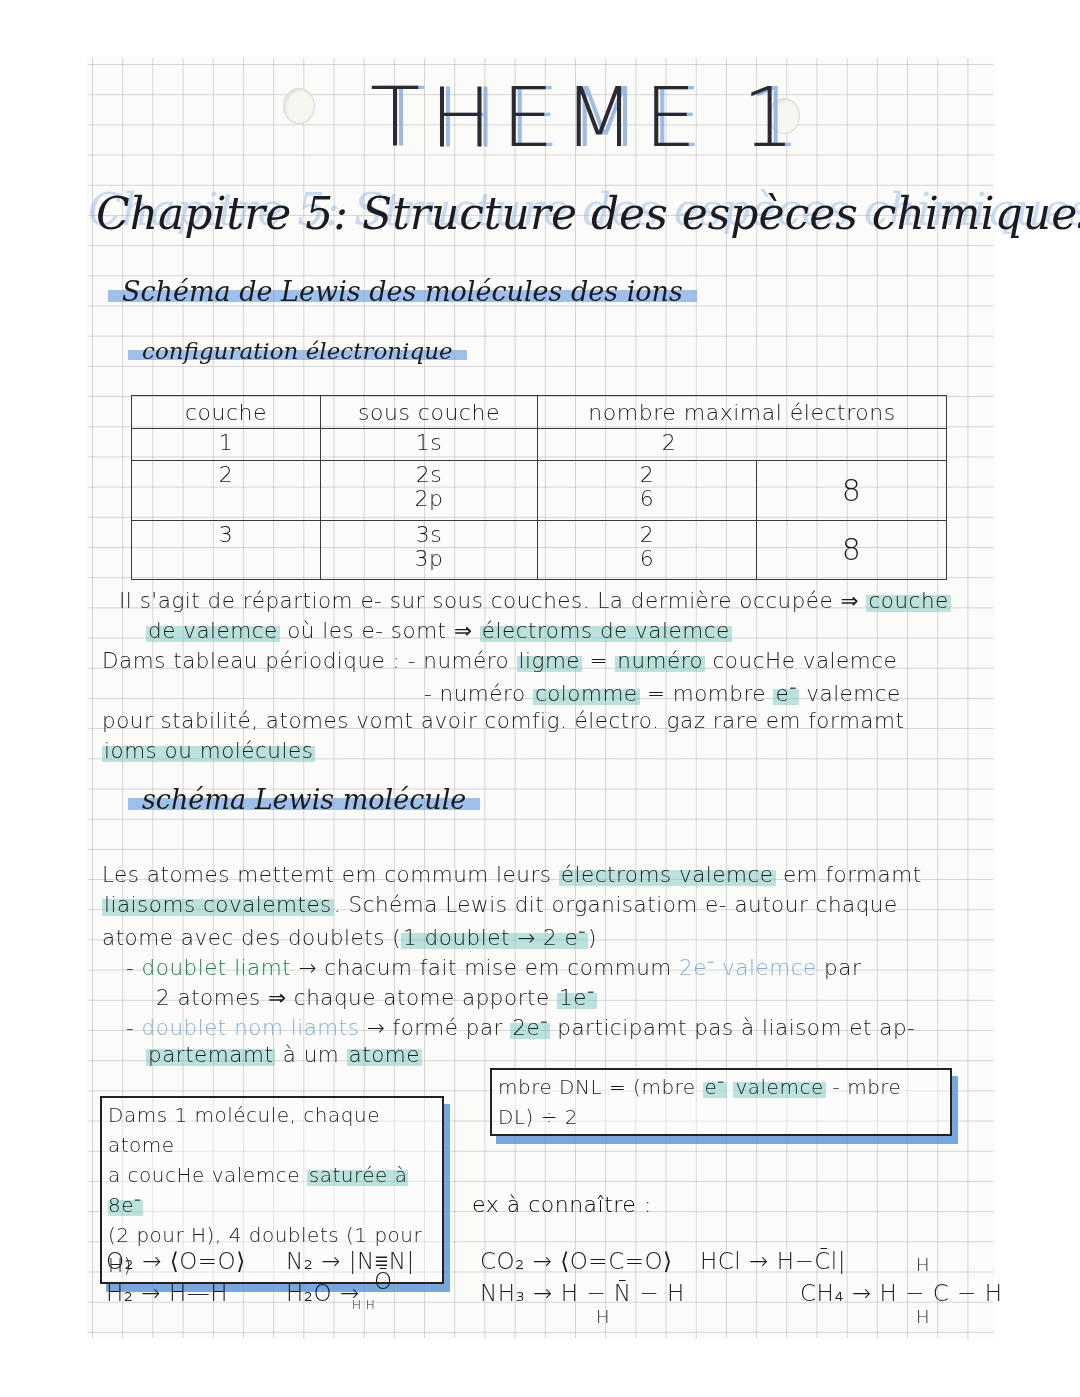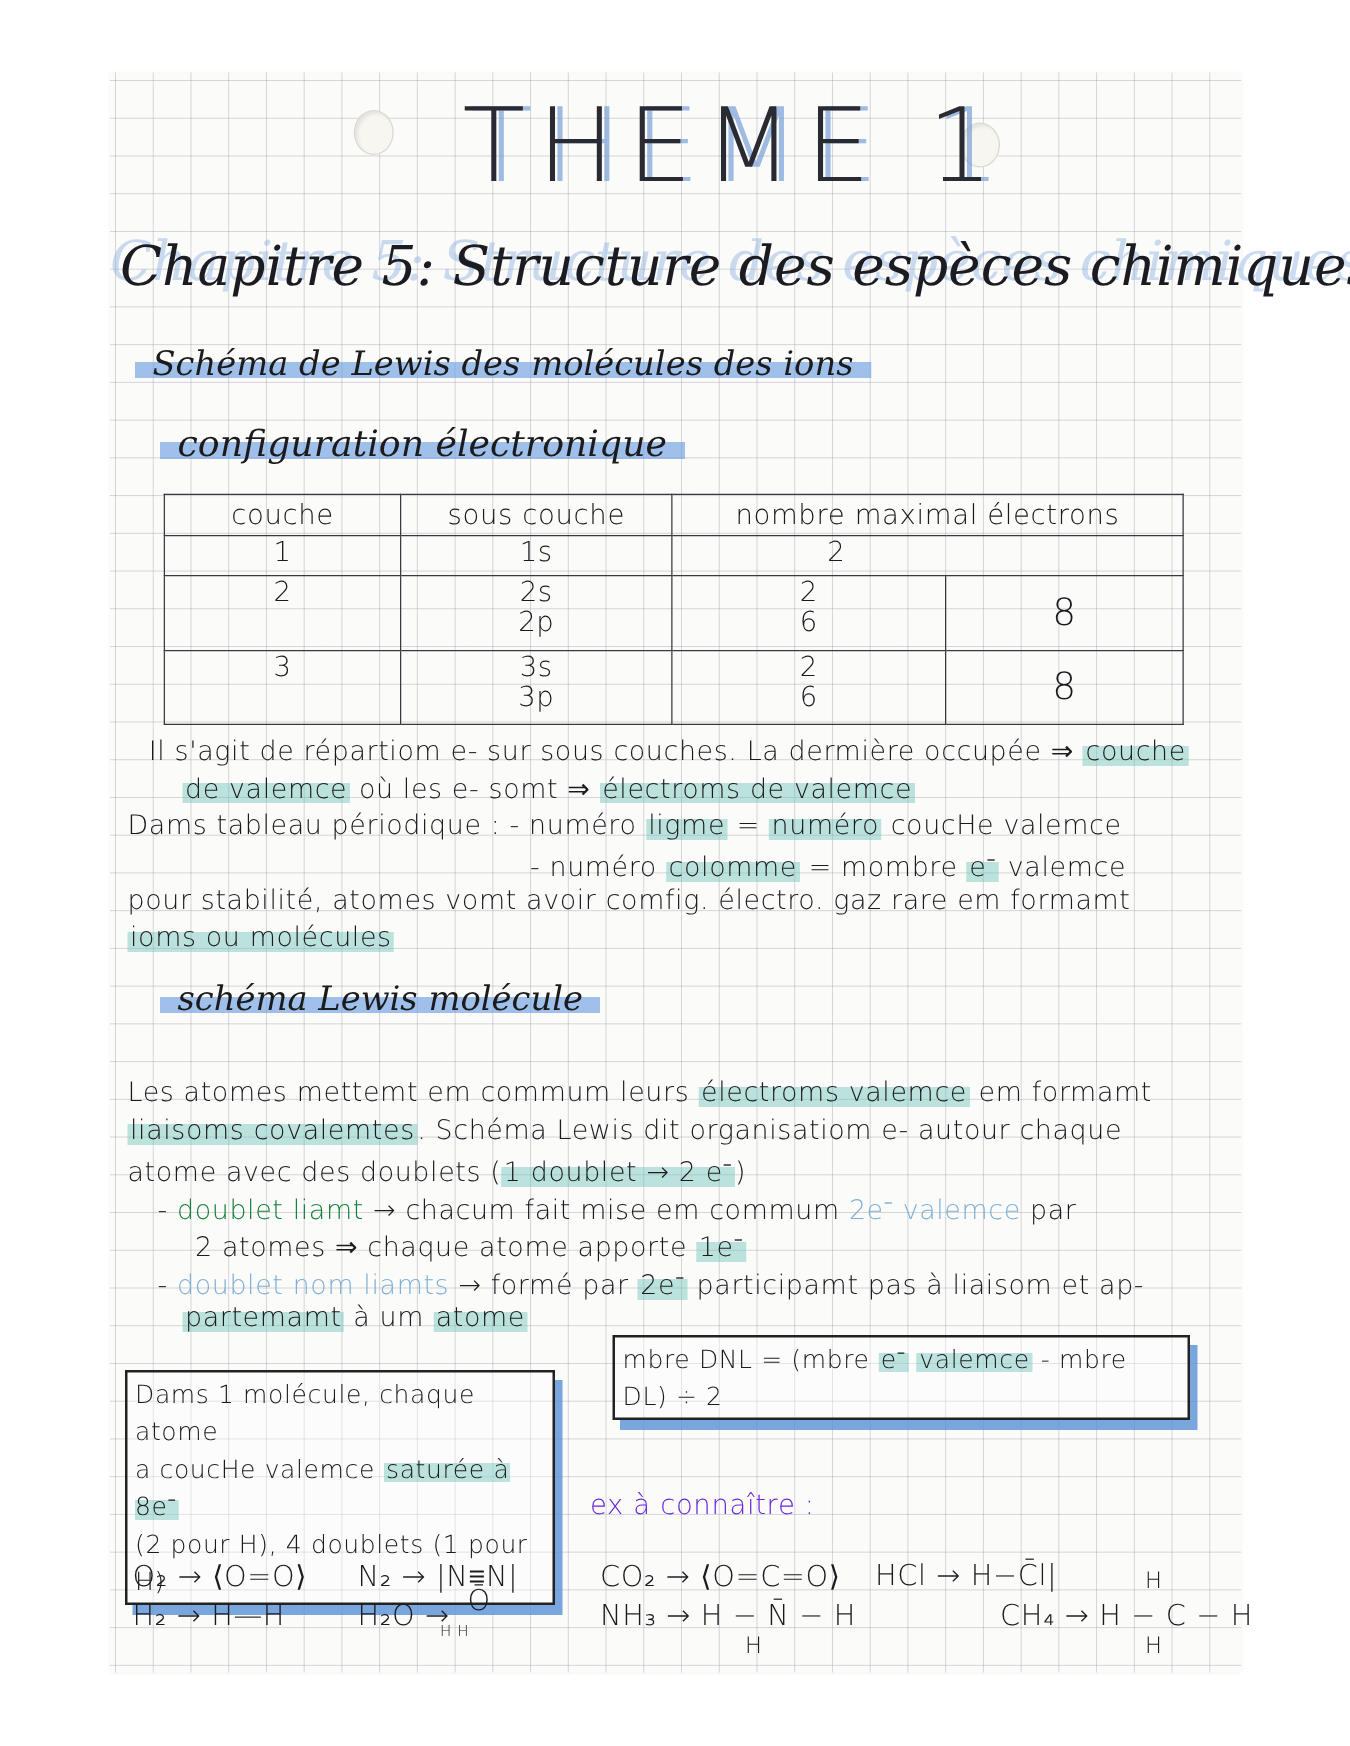--- a/index.html
+++ b/index.html
@@ -30,42 +30,42 @@
     left:370px; top:70px; font-size:82px; letter-spacing:10px; font-family:"DejaVu Sans", sans-serif;
     font-weight:300; color:#2a2a33; text-shadow:6px 0 0 rgba(120,160,215,0.7);
   }
   .chapter-title {
     left:96px; top:188px; font-size:44px; color:#1b1b22;
     text-shadow:-8px -4px 0 rgba(140,175,225,0.45);
   }
   .hl-blue { background:linear-gradient(to bottom, transparent 45%, rgba(110,160,225,0.65) 45%, rgba(110,160,225,0.65) 85%, transparent 85%); padding:0 14px; }
   .hl-teal { background:linear-gradient(to bottom, transparent 30%, rgba(110,195,185,0.45) 30%, rgba(110,195,185,0.45) 95%, transparent 95%); padding:0 2px; }
   .heading-1 { left:108px; top:276px; font-size:27px; }
-  .heading-2 { left:128px; top:338px; font-size:29px; }
+  .heading-2 { left:128px; top:338px; font-size:23px; }
   .heading-3 { left:128px; top:784px; font-size:27px; }
 
   
   .elec-table { position:absolute; left:131px; top:395px; width:816px; height:185px; border-collapse:collapse; }
   .elec-table td, .elec-table th {
     border:1.6px solid #3a3a3e; font-weight:300; font-size:22px; text-align:center; vertical-align:top; padding:2px 4px;
   }
   .elec-table th { font-size:22px; padding:4px 4px 0; height:28px; }
   .elec-table td { line-height:24px; }
   .sub-cell { display:block; height:24px; }
 
   .body-text { font-size:21.5px; font-weight:300; }
   .blue-ink { color:#15803d; }
   .blue-ink-2 { color:#7fb0d8; }
 
   .box {
     position:absolute; border:2px solid #222; background:rgba(255,255,255,0.35);
     box-shadow:6px 8px 0 rgba(90,145,215,0.8);
     font-size:20px; font-weight:300; line-height:30px; padding:2px 6px;
   }
-  .ex-label { left:472px; top:1192px; font-size:22px; color:#6d28d9; font-weight:300; }
+  .ex-label { left:472px; top:1192px; font-size:22px; color:#000000; font-weight:300; }
   .lewis { font-size:23px; font-weight:300; }
 </style>
 </head>
 <body>
 
 <div class="paper"></div>
 <div class="hole" style="left:283px;top:88px;"></div>
 <div class="hole" style="left:768px;top:98px;"></div>
 
 <div class="abs theme-title">THEME 1</div>

